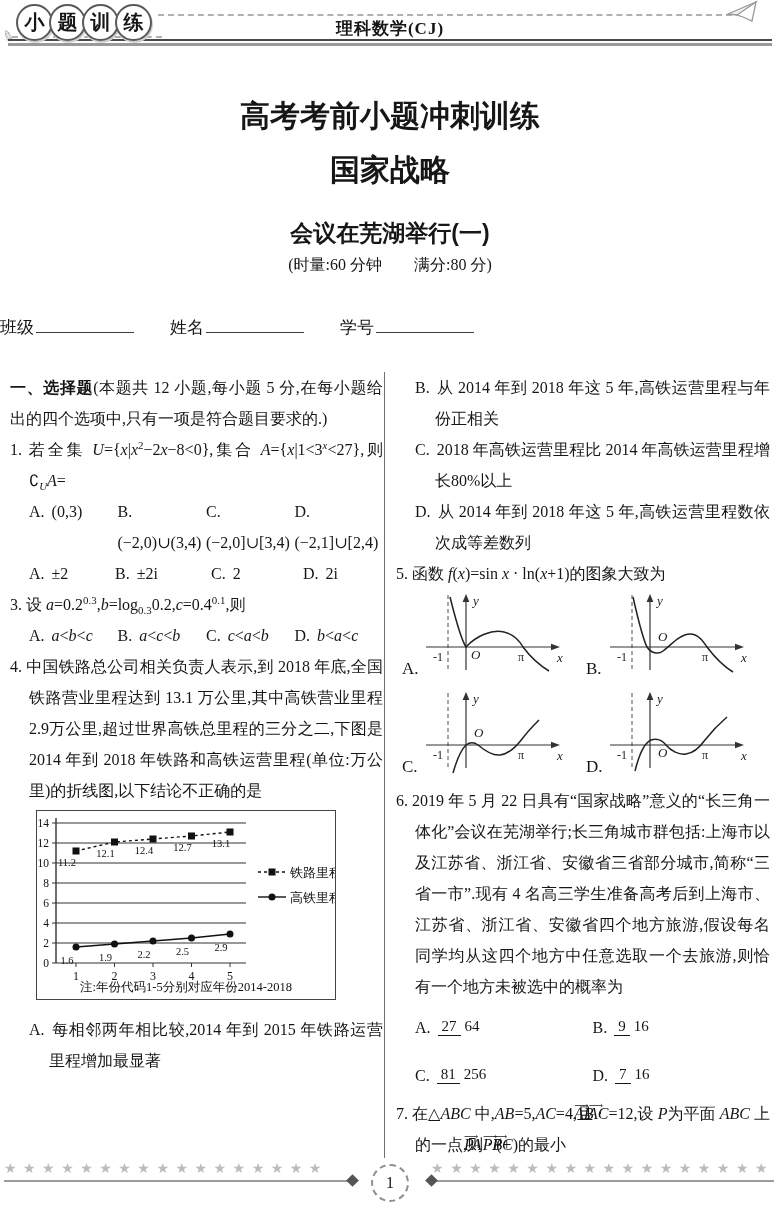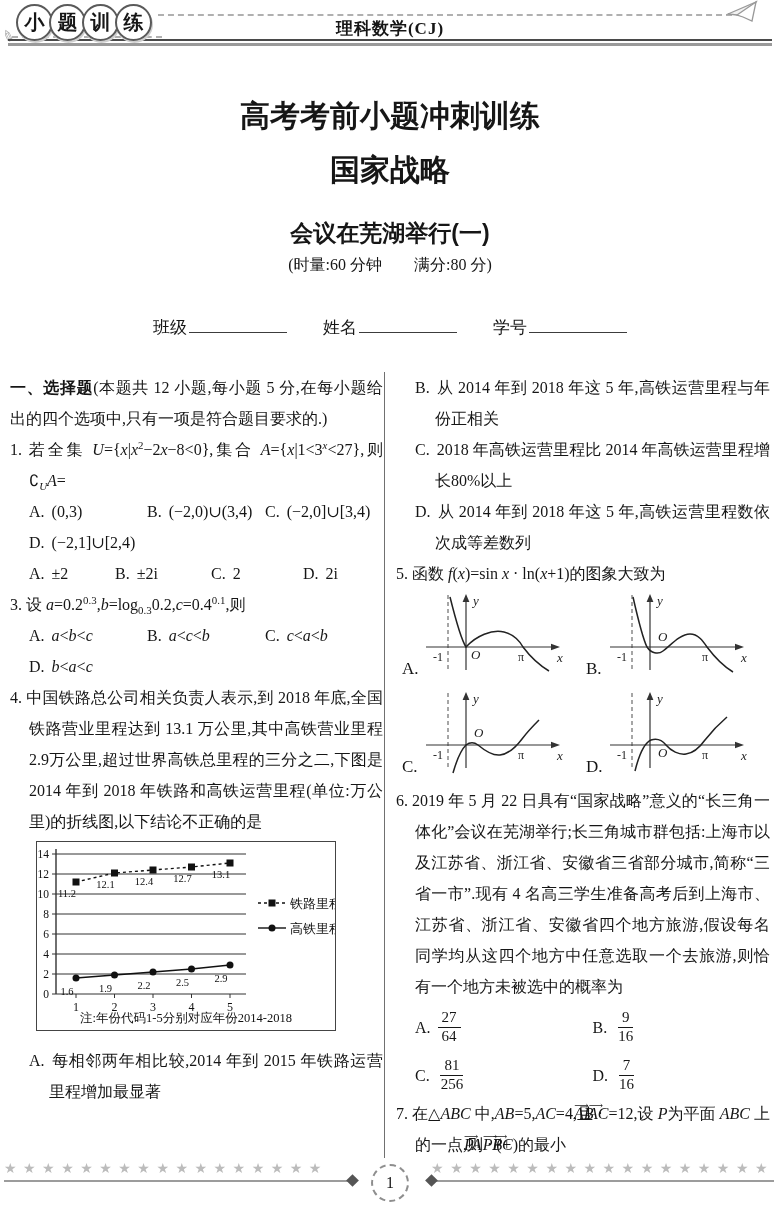--- a/index.html
+++ b/index.html
@@ -17,33 +17,33 @@
   .hdr-subject{position:absolute;left:0;right:0;top:17px;text-align:center;font-weight:bold;font-size:17px;letter-spacing:1px;}
   .rule1{position:absolute;top:39px;left:8px;right:8px;border-top:2px solid #4a4a4a;}
   .rule2{position:absolute;top:43px;left:8px;right:8px;border-top:3px solid #9a9a9a;}
   
   .title-main{position:absolute;left:0;right:0;top:96px;text-align:center;font-size:30px;font-weight:bold;}
   .title-sub{position:absolute;left:0;right:0;top:150px;text-align:center;font-size:30px;font-weight:bold;}
   .title-section{position:absolute;left:0;right:0;top:218px;text-align:center;font-size:23px;font-weight:bold;
         font-family:"Liberation Sans","DejaVu Sans",sans-serif;}
   .title-meta{position:absolute;left:0;right:0;top:255px;text-align:center;font-size:16px;}
   
-  .fields{position:absolute;left:0;right:0;top:316px;display:flex;justify-content:center;gap:36px;font-size:17px;}
+  .fields{position:absolute;left:0;right:0;top:316px;display:flex;gap:36px;font-size:17px;}
   .field-line{display:inline-block;width:98px;height:15px;border-bottom:1.5px solid #3c3c3c;margin-left:2px;}
   
   .col{position:absolute;top:372px;height:798px;overflow:hidden;font-size:16px;line-height:31px;text-align:justify;}
   .col-l{left:10px;width:373px;}
   .col-r{left:396px;width:374px;}
   .divider{position:absolute;left:384px;top:372px;height:786px;border-left:1.2px solid #707070;}
   .sec-head{margin:0;}
   .sec-title{font-family:Liberation Sans, sans-serif;font-weight:bold;margin-top:10px;}
   .q{padding-left:19px;text-indent:-19px;}
   .qno{margin-right:4px;}
   .opt-grid{display:grid;margin-left:19px;padding-left:0;text-indent:0;}
-  .grid2{grid-template-columns:1fr 1fr 1fr;}
+  .grid2{grid-template-columns:1fr 1fr 1fr 1fr;}
   .row4{grid-template-columns:86px 96px 92px auto;}
   .opt-label{margin-right:7px;}
   .opt-block{margin-left:19px;padding-left:20px;text-indent:-20px;}
   sup{font-size:68%;vertical-align:super;line-height:0;}
   sub{font-size:68%;vertical-align:sub;line-height:0;}
   .ov{text-decoration:overline;}
   .rad{white-space:nowrap;}
   .rn{display:inline-block;border-top:1.2px solid #161616;line-height:1.05;}
   .vec{position:relative;display:inline-block;font-style:italic;}
   .vec::after{content:"⟶";position:absolute;left:50%;transform:translateX(-50%);top:-0.80em;
@@ -53,21 +53,21 @@
   
   .graphs{display:grid;grid-template-columns:1fr 1fr;row-gap:4px;margin:2px 0 2px 6px;padding-left:0;text-indent:0;}
   .graph-cell{position:relative;height:94px;}
   .graph-cell svg{position:absolute;left:16px;top:0;}
   .graph-label{position:absolute;left:0;bottom:8px;font-size:17px;line-height:1;}
   .gi{font:italic 13px "Liberation Serif",serif;fill:#222;}
   .gt{font:12px "Liberation Serif",serif;fill:#222;}
   
   .fr-grid{display:grid;grid-template-columns:1fr 1fr;margin:4px 0 2px 19px;row-gap:6px;padding-left:0;text-indent:0;}
   .fr-opt{display:flex;align-items:center;height:42px;}
-  .frac{display:inline-flex;flex-direction:column;align-items:center;line-height:1.15;font-size:15px;vertical-align:middle;}
+  .frac{display:inline-flex;flex-direction:row;align-items:center;line-height:1.15;font-size:15px;vertical-align:middle;}
   .fnum{border-bottom:1.2px solid #161616;padding:0 4px;}
   .fden{padding:0 4px;}
   
   .footer{position:absolute;left:0;right:0;top:1158px;height:52px;}
   .stars{color:#bcbcbc;font-size:14px;letter-spacing:6.5px;white-space:nowrap;overflow:hidden;line-height:18px;}
   .f-left{position:absolute;left:4px;top:2px;width:350px;}
   .f-right{position:absolute;right:6px;top:2px;width:344px;text-align:right;}
   .f-line{margin-top:2px;border-top:2.5px solid #9c9c9c;position:relative;}
   .dia{position:absolute;width:9px;height:9px;background:#555;transform:rotate(45deg);top:-6px;}
   .f-left .dia{right:-3px;}

